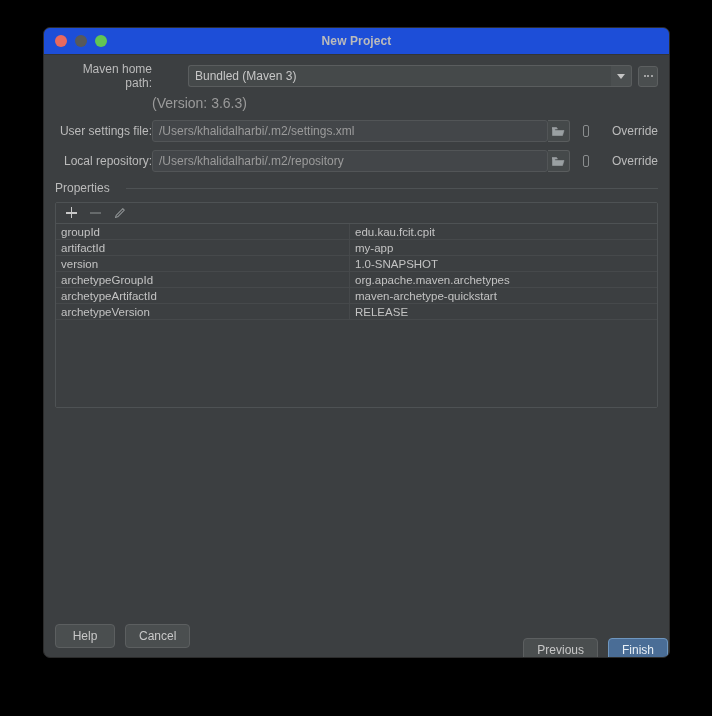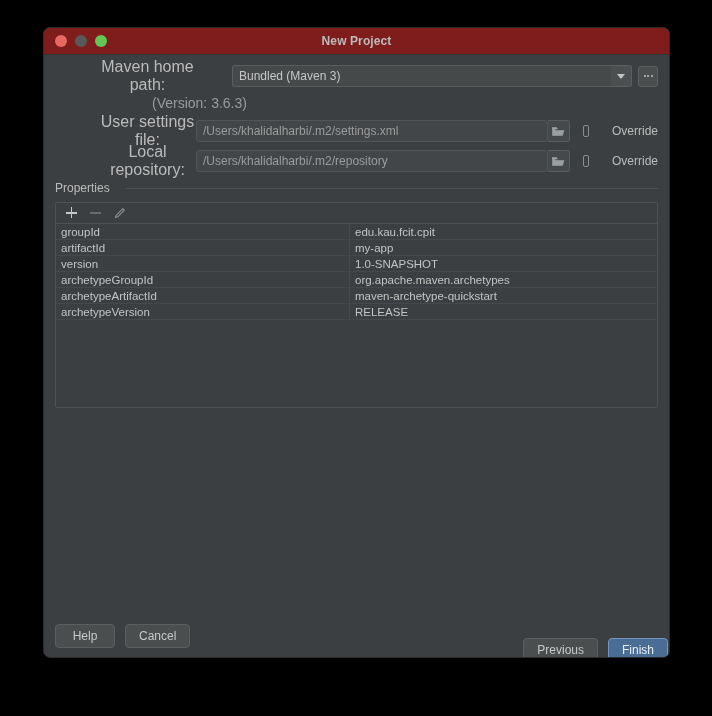--- a/index.html
+++ b/index.html
@@ -20,42 +20,42 @@
     border-radius: 7px;
     border: 1px solid #2b2b2b;
     box-shadow: 0 6px 20px rgba(0,0,0,0.8);
     overflow: hidden;
   }
 
   
   #titlebar {
     position: relative;
     height: 27px;
-    background: #7f1d1d;
+    background: #1d4ed8;
     border-bottom: 1px solid #323537;
     display: flex; align-items: center;
   }
   #traffic { display: flex; gap: 8px; margin-left: 11px; }
   .light { width: 12px; height: 12px; border-radius: 50%; }
   .light.close { background: #e8695f; }
   .light.min { background: #57595b; }
   .light.zoom { background: #62c554; }
   #title {
     position: absolute; left: 0; right: 0; text-align: center;
     font-size: 12px; font-weight: bold; color: #bbbbbb;
     letter-spacing: 0.1px; pointer-events: none;
   }
 
   
   #content { padding: 10px 11px 0 11px; position: relative; height: 604px; }
 
   .form-row { display: flex; align-items: center; height: 22px; margin-bottom: 8px; }
   .form-label {
-    font-size: 16px; color: #bbbbbb;
-    width: 97px; flex: 0 0 97px; text-align: center; margin-left: 44px;
+    font-size: 12px; color: #bbbbbb;
+    width: 97px; flex: 0 0 97px; text-align: right;
   }
   .sub-note { font-size: 14px; color: #9a9a9a; }
   .note-row { display:flex; height: 16px; margin-bottom: 9px; }
   .note-spacer { width: 97px; flex: 0 0 97px; }
 
   .field {
     height: 22px;
     background: #45494a;
     border: 1px solid #5a5d5e;
     border-radius: 3px;

